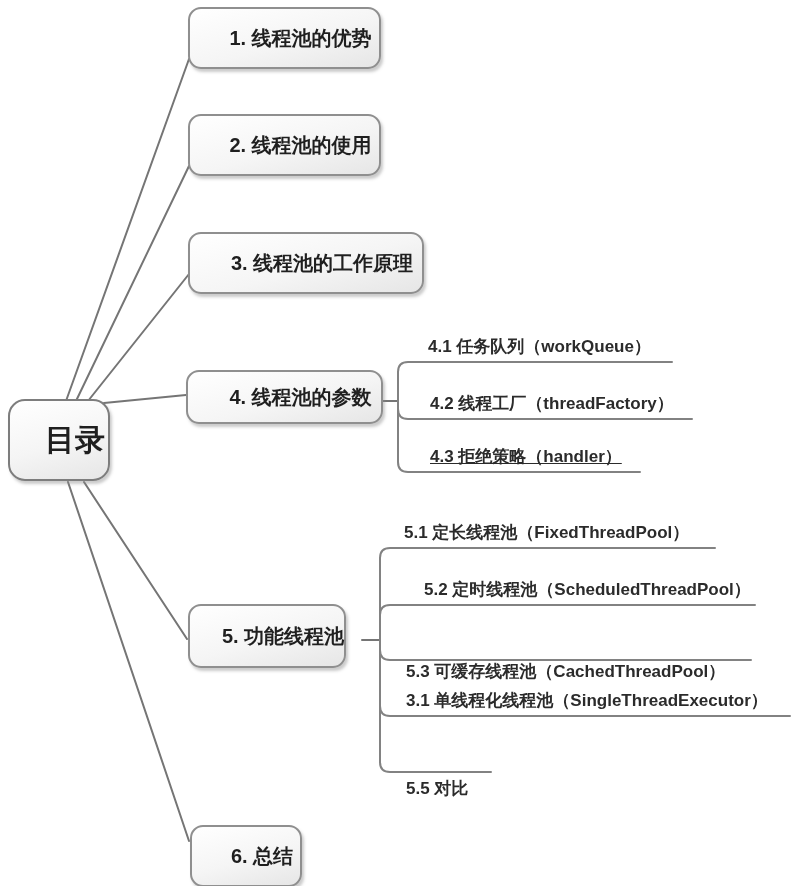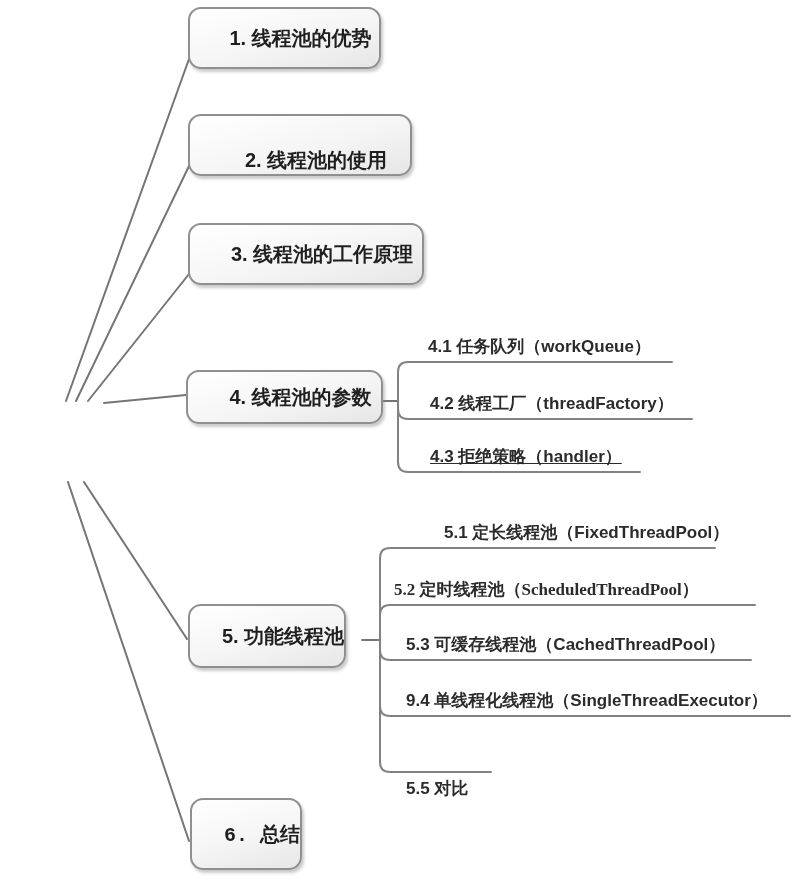--- a/index.html
+++ b/index.html
@@ -67,48 +67,51 @@
     <path d="M 398,401 V 462 Q 398,472 408,472 H 640" stroke="#828282" stroke-width="2" stroke-linecap="round"></path>
 
     <path d="M 362,640 H 380" stroke="#757575" stroke-width="2" stroke-linecap="round"></path>
     <path d="M 380,640 V 558 Q 380,548 390,548 H 715" stroke="#828282" stroke-width="2" stroke-linecap="round"></path>
     <path d="M 380,640 V 615 Q 380,605 390,605 H 755" stroke="#828282" stroke-width="2" stroke-linecap="round"></path>
     <path d="M 380,640 V 650 Q 380,660 390,660 H 751" stroke="#828282" stroke-width="2" stroke-linecap="round"></path>
     <path d="M 380,640 V 706 Q 380,716 390,716 H 790" stroke="#828282" stroke-width="2" stroke-linecap="round"></path>
     <path d="M 380,640 V 762 Q 380,772 390,772 H 491" stroke="#828282" stroke-width="2" stroke-linecap="round"></path>
   </svg>
 
+  <div class="node root" style="left:8px; top:399px; width:102px; height:82px;">
+    <span>目录</span>
+  </div>
 
   <div class="node" style="left:188px; top:7px; width:193px; height:62px;">
     <span>1. 线程池的优势</span>
   </div>
 
-  <div class="node" style="left:188px; top:114px; width:224px; height:62px;align-items:flex-end;">
+  <div class="node" style="left:188px; top:114px; width:193px; height:62px;">
     <span>2. 线程池的使用</span>
   </div>
 
-  <div class="node" style="left:188px; top:223px; width:236px; height:62px;">
+  <div class="node" style="left:188px; top:232px; width:236px; height:62px;">
     <span>3. 线程池的工作原理</span>
   </div>
 
   <div class="node" style="left:186px; top:370px; width:197px; height:54px;">
     <span>4. 线程池的参数</span>
   </div>
 
   <div class="node" style="left:188px; top:604px; width:158px; height:64px;">
     <span>5. 功能线程池</span>
   </div>
 
-  <div class="node" style="left:190px; top:798px; width:112px; height:72px;font-family:Liberation Mono, monospace;">
+  <div class="node" style="left:190px; top:825px; width:112px; height:62px;">
     <span>6. 总结</span>
   </div>
 
   <div class="leaf" style="left:428px; top:336px;text-align:center;">4.1 任务队列（workQueue）</div>
   <div class="leaf" style="left:430px; top:393px;">4.2 线程工厂（threadFactory）</div>
   <div class="leaf" style="left:430px; top:446px;text-decoration:underline;">4.3 拒绝策略（handler）</div>
 
-  <div class="leaf" style="left:404px; top:522px;margin-left:40px;">5.1 定长线程池（FixedThreadPool）</div>
-  <div class="leaf" style="left:394px; top:579px;font-family:Liberation Serif, serif;">5.2 定时线程池（ScheduledThreadPool）</div>
-  <div class="leaf" style="left:406px; top:634px;">5.3 可缓存线程池（CachedThreadPool）</div>
-  <div class="leaf" style="left:406px; top:690px;">9.4 单线程化线程池（SingleThreadExecutor）</div>
+  <div class="leaf" style="left:404px; top:522px;">5.1 定长线程池（FixedThreadPool）</div>
+  <div class="leaf" style="left:424px; top:579px;">5.2 定时线程池（ScheduledThreadPool）</div>
+  <div class="leaf" style="left:406px; top:661px;">5.3 可缓存线程池（CachedThreadPool）</div>
+  <div class="leaf" style="left:406px; top:690px;">3.1 单线程化线程池（SingleThreadExecutor）</div>
   <div class="leaf" style="left:406px; top:778px;">5.5 对比</div>
 
 </div>
 
 </body></html>

